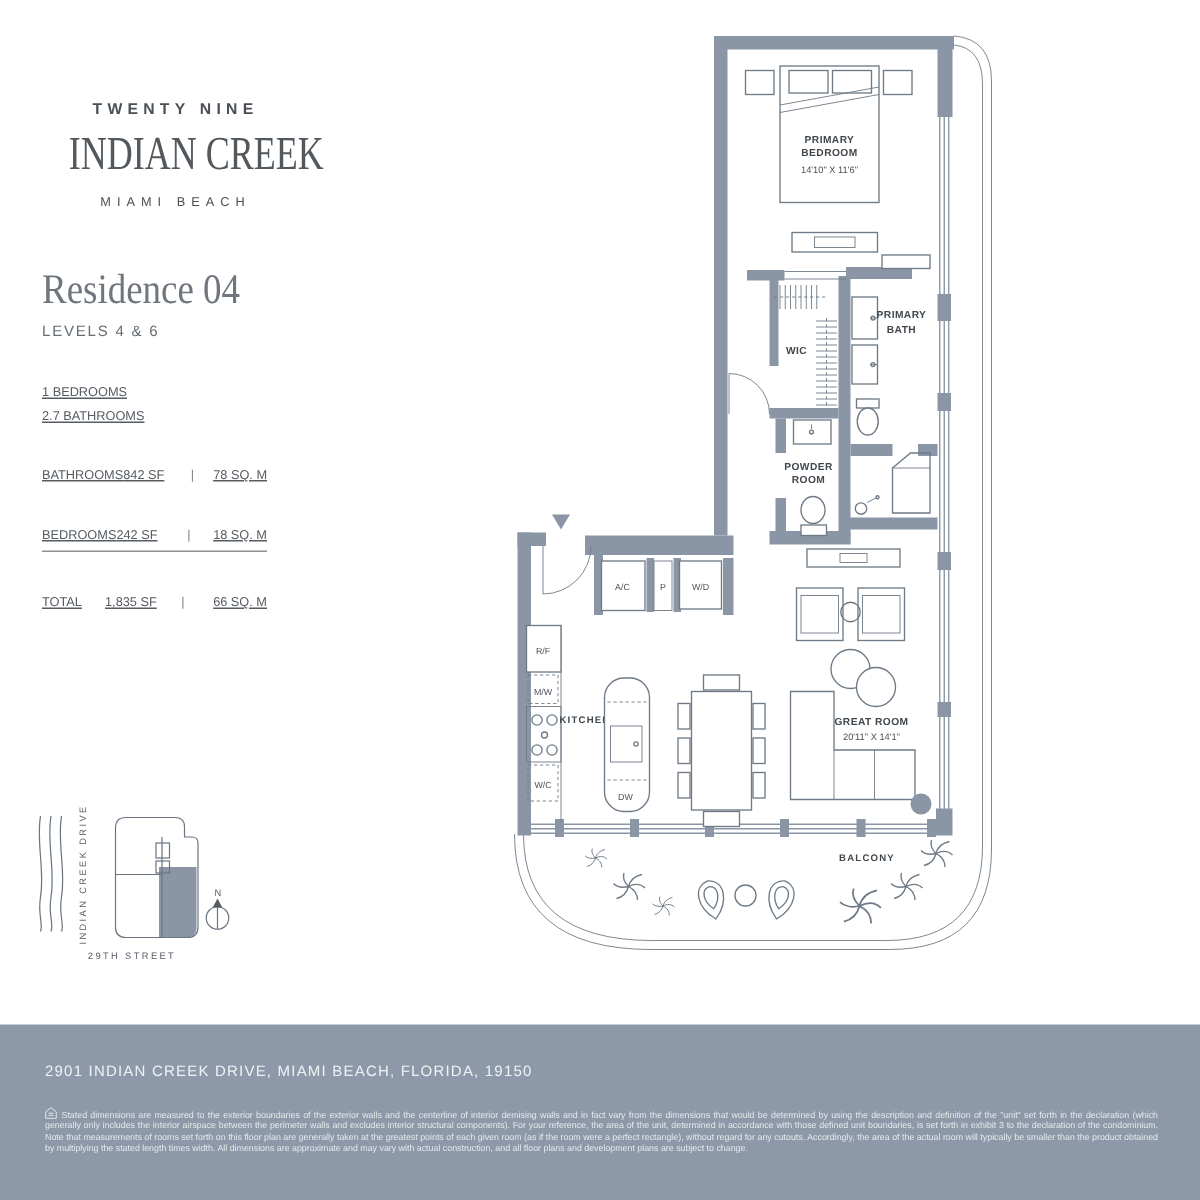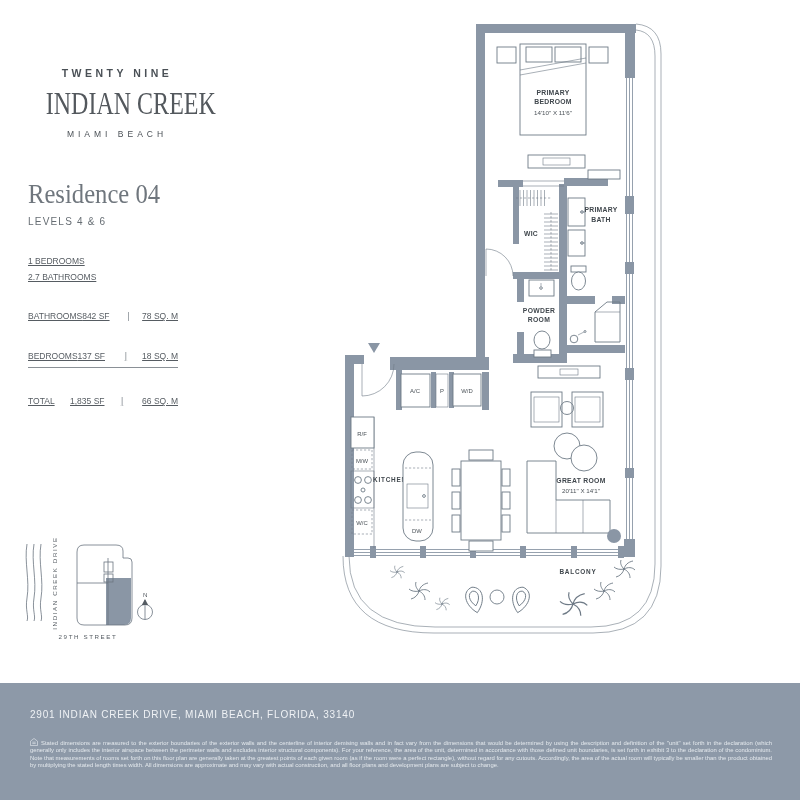--- a/index.html
+++ b/index.html
@@ -61,21 +61,21 @@
     <div>1 BEDROOMS</div>
     <div>2.7 BATHROOMS</div>
     <div class="srow">
       <span class="lab">BATHROOMS</span>
       <span class="sf">842 SF</span>
       <span class="bar">|</span>
       <span class="sqm">78 SQ. M</span>
     </div>
     <div class="srow">
       <span class="lab">BEDROOMS</span>
-      <span class="sf">137 SF</span>
+      <span class="sf">242 SF</span>
       <span class="bar">|</span>
       <span class="sqm">18 SQ. M</span>
     </div>
     <div class="rule"></div>
     <div class="srow">
       <span class="lab">TOTAL</span>
       <span class="sf">1,835 SF</span>
       <span class="bar">|</span>
       <span class="sqm">66 SQ. M</span>
     </div>
@@ -292,20 +292,20 @@
 
   <g>
     <text class="mlbl" x="146" y="597">N</text>
     <circle class="map" cx="145" cy="612" r="7.5" stroke="#555C63"></circle>
     <path class="map" d="M145,600 V619.5" stroke="#555C63"></path>
     <path d="M145,599 L141.8,605 H148.2 Z" fill="#555C63"></path>
   </g>
 </svg>
 
 <div class="footer">
-  <div class="addr">2901 INDIAN CREEK DRIVE, MIAMI BEACH, FLORIDA, 33140</div>
+  <div class="addr">2901 INDIAN CREEK DRIVE, MIAMI BEACH, FLORIDA, 19150</div>
   <div class="disc">
     <svg class="eh-icon" width="8" height="8" viewBox="0 0 10 10">
       <path d="M5,0.6 L9.4,4 V9.4 H0.6 V4 Z" fill="none" stroke="#E4E9ED" stroke-width="0.8"></path>
       <path d="M2.9,5.2 H7.1 M2.9,7 H7.1" stroke="#E4E9ED" stroke-width="0.8"></path>
     </svg><span>Stated dimensions are measured to the exterior boundaries of the exterior walls and the centerline of interior demising walls and in fact vary from the dimensions that would be determined by using the description and definition of the "unit" set forth in the declaration (which generally only includes the interior airspace between the perimeter walls and excludes interior structural components). For your reference, the area of the unit, determined in accordance with those defined unit boundaries, is set forth in exhibit 3 to the declaration of the condominium. Note that measurements of rooms set forth on this floor plan are generally taken at the greatest points of each given room (as if the room were a perfect rectangle), without regard for any cutouts. Accordingly, the area of the actual room will typically be smaller than the product obtained by multiplying the stated length times width. All dimensions are approximate and may vary with actual construction, and all floor plans and development plans are subject to change.</span>
   </div>
 </div>
 
 </body></html>

